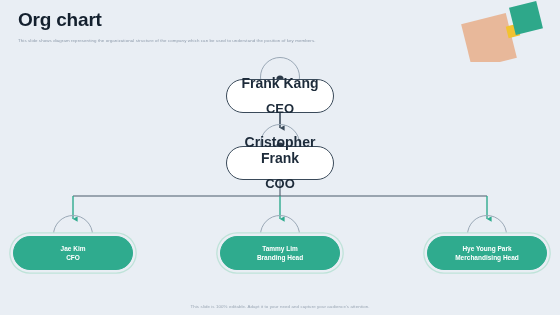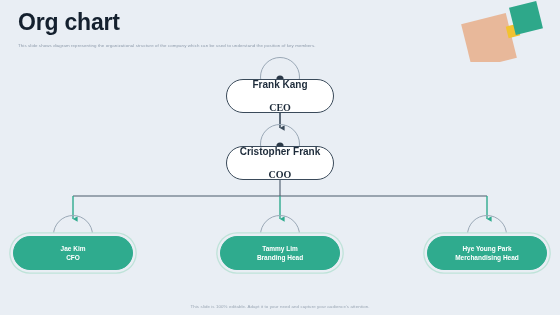--- a/index.html
+++ b/index.html
@@ -45,21 +45,21 @@
     transform: rotate(-14deg);
   }
 
   
   .header {
     position: absolute;
     left: 18px; top: 9px;
     width: 420px;
   }
   .page-title {
-    font-size: 23px;
+    font-size: 19px;
     font-weight: bold;
     color: #14202e;
     letter-spacing: -0.2px;
     margin: 0;
   }
   .page-subtitle {
     margin: 7px 0 0 0;
     font-size: 4.4px;
     line-height: 6px;
     color: #8e9bab;
@@ -114,22 +114,22 @@
   .pill .role {
     font-weight: bold;
     line-height: 1.15;
   }
 
   
   .pill-top {
     width: 108px;
     height: 34px;
   }
-  .pill-top .name { font-size: 10px; }
-  .pill-top .role { font-size: 10px; margin-top: 11px; font-family: Liberation Serif, serif; }
+  .pill-top .name { font-size: 14px; }
+  .pill-top .role { font-size: 13px; margin-top: 11px; }
 
   
   .pill-bottom {
     width: 120px;
     height: 34px;
   }
   .pill-bottom .name { font-size: 6.5px; }
   .pill-bottom .role { font-size: 6.5px; margin-top: 1.5px; }
 
   

